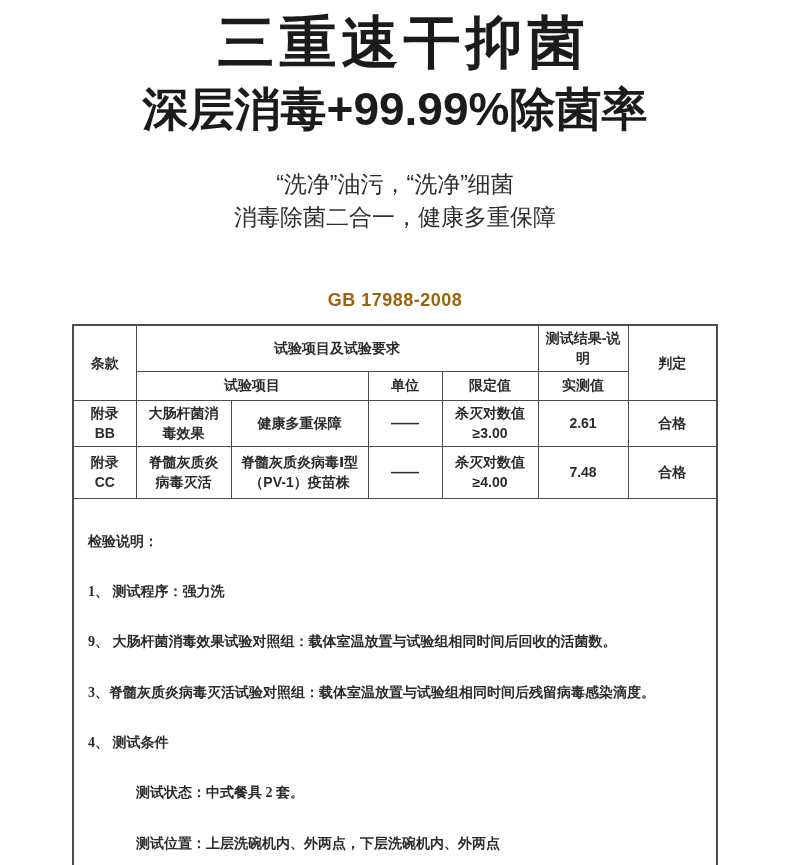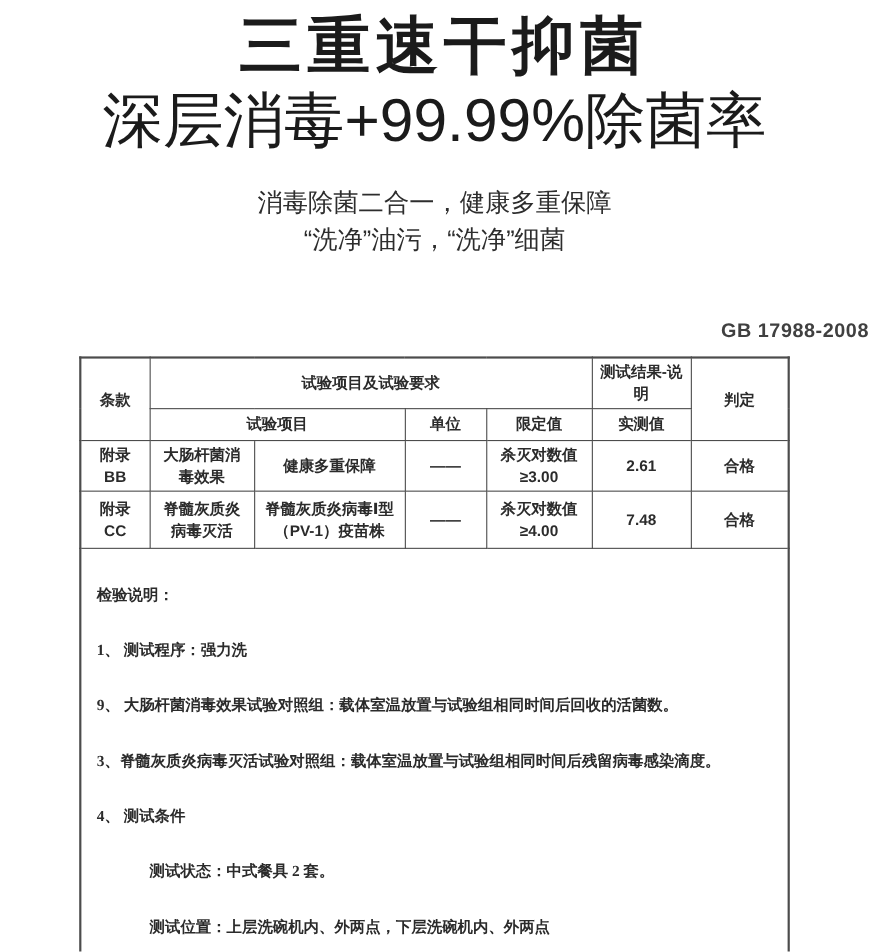--- a/index.html
+++ b/index.html
@@ -11,27 +11,27 @@
     font-family: "Liberation Sans", "DejaVu Sans", sans-serif;
     color: #222;
   }
   
   .hero { text-align: center; padding-top: 8px; }
   .hero-l1 {
     font-size: 57px; font-weight: 900; letter-spacing: 5px;
     line-height: 68px; color: #1b1b1b; padding-left: 17px;
   }
   .hero-l2 {
-    font-size: 55px; font-weight: 400; letter-spacing: 0px;
+    font-size: 46px; font-weight: 700; letter-spacing: 0px;
     line-height: 66px; color: #1b1b1b;
   }
   .hero-sub { margin-top: 26px; font-size: 23px; line-height: 33px; color: #2d2d2d; font-weight: 500; }
 
   
-  .gb-title { margin-top: 56px; text-align: right; font-size: 18px; font-weight: 700; color: #404040; letter-spacing: 0.5px; }
+  .gb-title { margin-top: 56px; text-align: center; font-size: 18px; font-weight: 700; color: #a16207; letter-spacing: 0.5px; }
 
   
   table.t1 {
     width: 646px; margin: 13px auto 0; border-collapse: collapse;
     table-layout: fixed; border: 2px solid #4c4c4c;
   }
   table.t1 td {
     border: 1px solid #4c4c4c; text-align: center; vertical-align: middle;
     font-size: 14px; font-weight: 700; color: #2b2b2b;
     white-space: pre-line; line-height: 1.45; padding: 2px 4px;
@@ -46,22 +46,22 @@
   .notes div { line-height: 30px; white-space: normal; font-family: Liberation Serif, serif; }
   .notes .indent { padding-left: 48px; }
 </style>
 </head>
 <body>
 
 <div class="hero">
   <div class="hero-l1">三重速干抑菌</div>
   <div class="hero-l2">深层消毒+99.99%除菌率</div>
   <div class="hero-sub">
+    <div>“洗净”油污，“洗净”细菌</div>
     <div>消毒除菌二合一，健康多重保障</div>
-    <div>“洗净”油污，“洗净”细菌</div>
   </div>
 </div>
 
 <div class="gb-title">GB 17988-2008</div>
 
 <table class="t1">
   <colgroup>
     <col style="width:63px">
       <col style="width:95px">
       <col style="width:137px">

